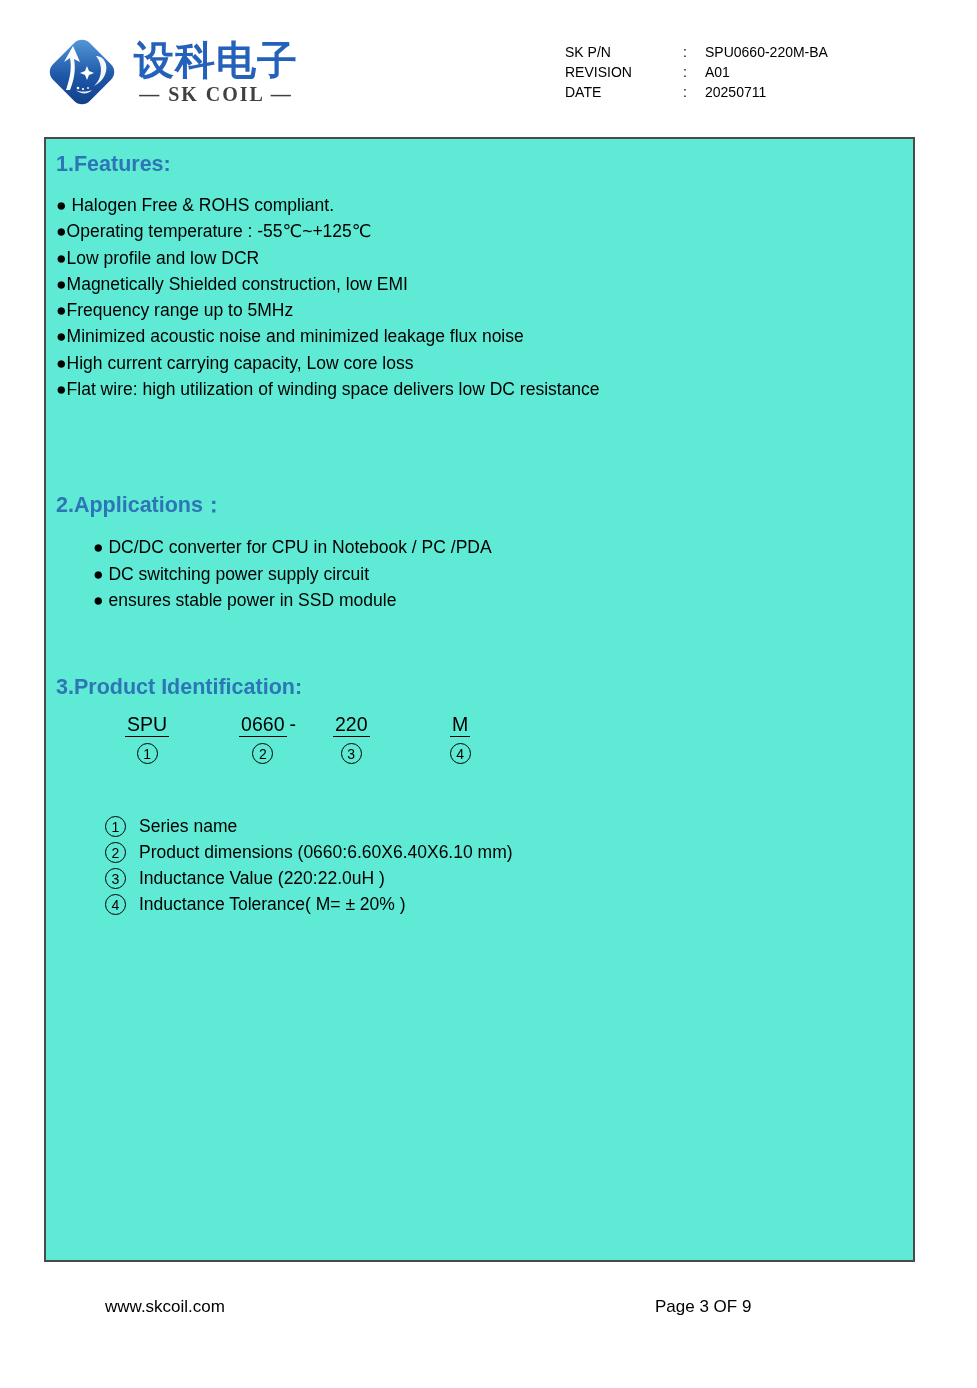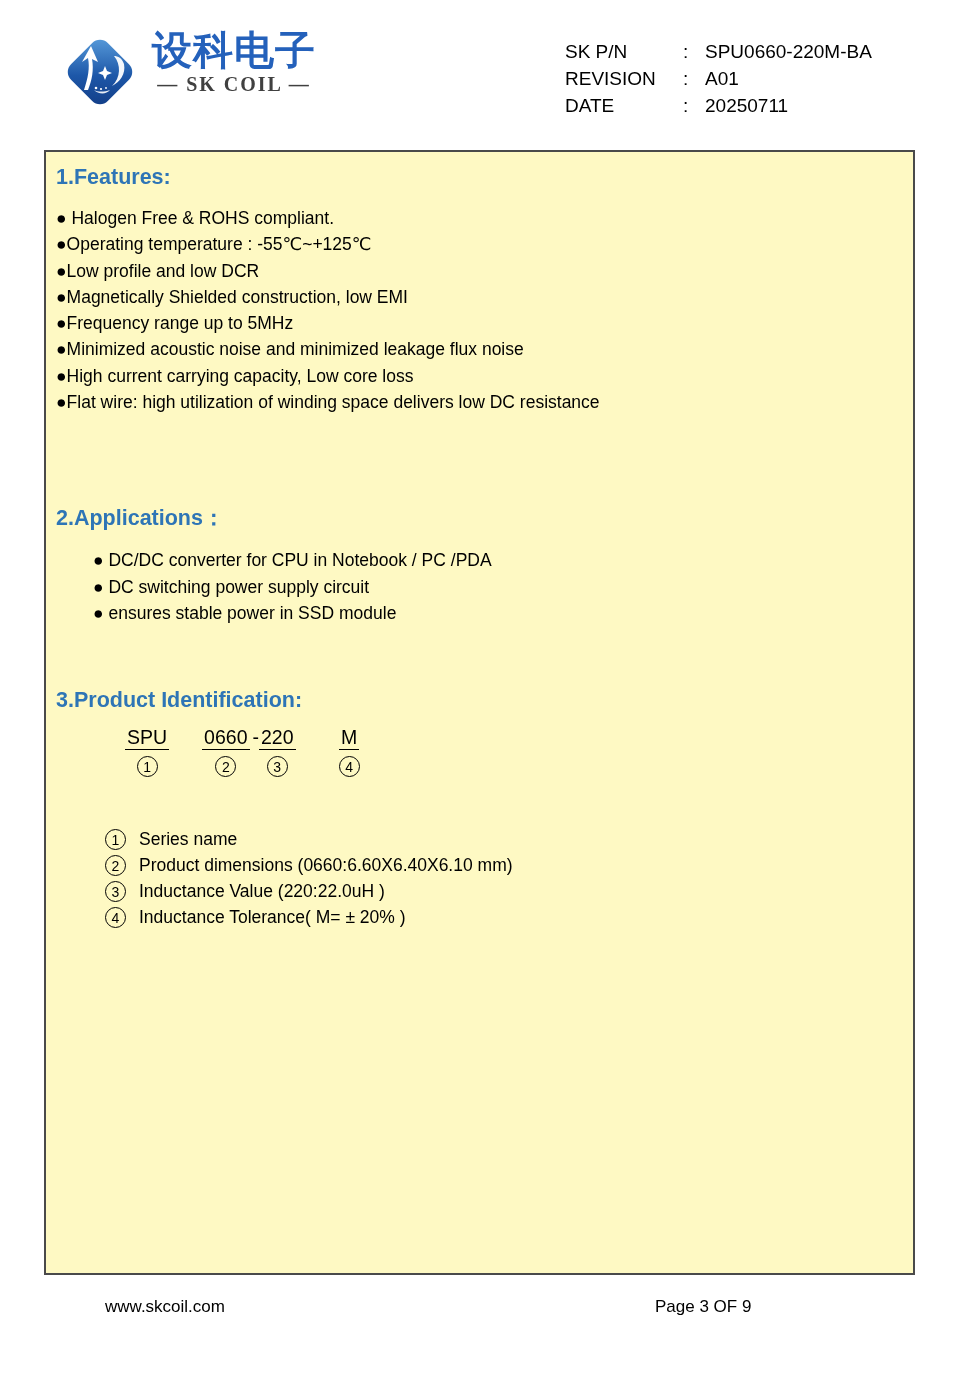--- a/index.html
+++ b/index.html
@@ -4,57 +4,57 @@
 <style>
   * { margin:0; padding:0; box-sizing:border-box; }
   html,body { background:#ffffff; }
   body {
     width:977px; height:1388px; position:relative;
     font-family:"Liberation Sans","DejaVu Sans",sans-serif;
     color:#000;
   }
 
   
-  .header-logo { position:absolute; left:58px; top:28px; display:flex; }
+  .header-logo { position:absolute; left:40px; top:28px; display:flex; align-items:center; }
   .logo-mark { width:84px; height:88px; position:relative; flex:0 0 auto; }
   .brand-text { margin-left:10px; display:flex; flex-direction:column; align-items:center; }
   .brand-cn {
     font-size:40px; font-weight:bold; color:#2461bb; letter-spacing:1px; line-height:1.1;
   }
   .brand-en {
     margin-top:1px; font-family:"Liberation Serif","DejaVu Serif",serif;
     font-size:20px; font-weight:bold; color:#404040; letter-spacing:2px;
   }
 
   .header-meta {
     position:absolute; left:565px; top:42px;
     display:grid; grid-template-columns:118px 22px auto;
-    row-gap:7px; font-size:19px; line-height:20px;
+    font-size:14px; line-height:20px;
   }
 
   
   .main-box {
-    position:absolute; left:44px; top:150px; width:871px; height:1125px;
-    border:2px solid #4a4a4a; background:#fef9c3; overflow:hidden;
+    position:absolute; left:44px; top:137px; width:871px; height:1125px;
+    border:2px solid #4a4a4a; background:#5eead4; overflow:hidden;
   }
   .section-heading {
     color:#2e75b6; font-weight:bold; font-size:21.5px; margin-left:10px;
   }
   .h-features { margin-top:13px; }
   .h-apps { margin-top:88px; }
   .h-pid { margin-top:62px; }
 
   .bullet-list { margin-left:10px; font-size:17.5px; }
   .features-list { margin-top:15px; }
   .features-list .bullet-line { line-height:26.3px; }
   .apps-list { margin-top:15px; }
   .apps-list .bullet-line { line-height:26.3px;margin-left:37px; }
 
   
-  .pid-code { display:flex; margin-left:79px; margin-top:13px; }
+  .pid-code { display:flex; margin-left:79px; margin-top:13px;gap:37px; }
   .pid-seg { display:flex; align-items:flex-start; }
   .pid-seg:nth-child(2) { margin-left:30px; }
   .pid-seg:nth-child(3) { }
   .pid-seg:nth-child(4) { margin-left:40px; }
   .pid-col { display:flex; flex-direction:column; align-items:center; }
   .pid-text {
     font-size:19.5px; line-height:22px; border-bottom:1.6px solid #000; padding:0 2px 1px;
   }
   .pid-suffix { font-size:19.5px; line-height:22px; margin-left:3px; }
   .circle-num {

